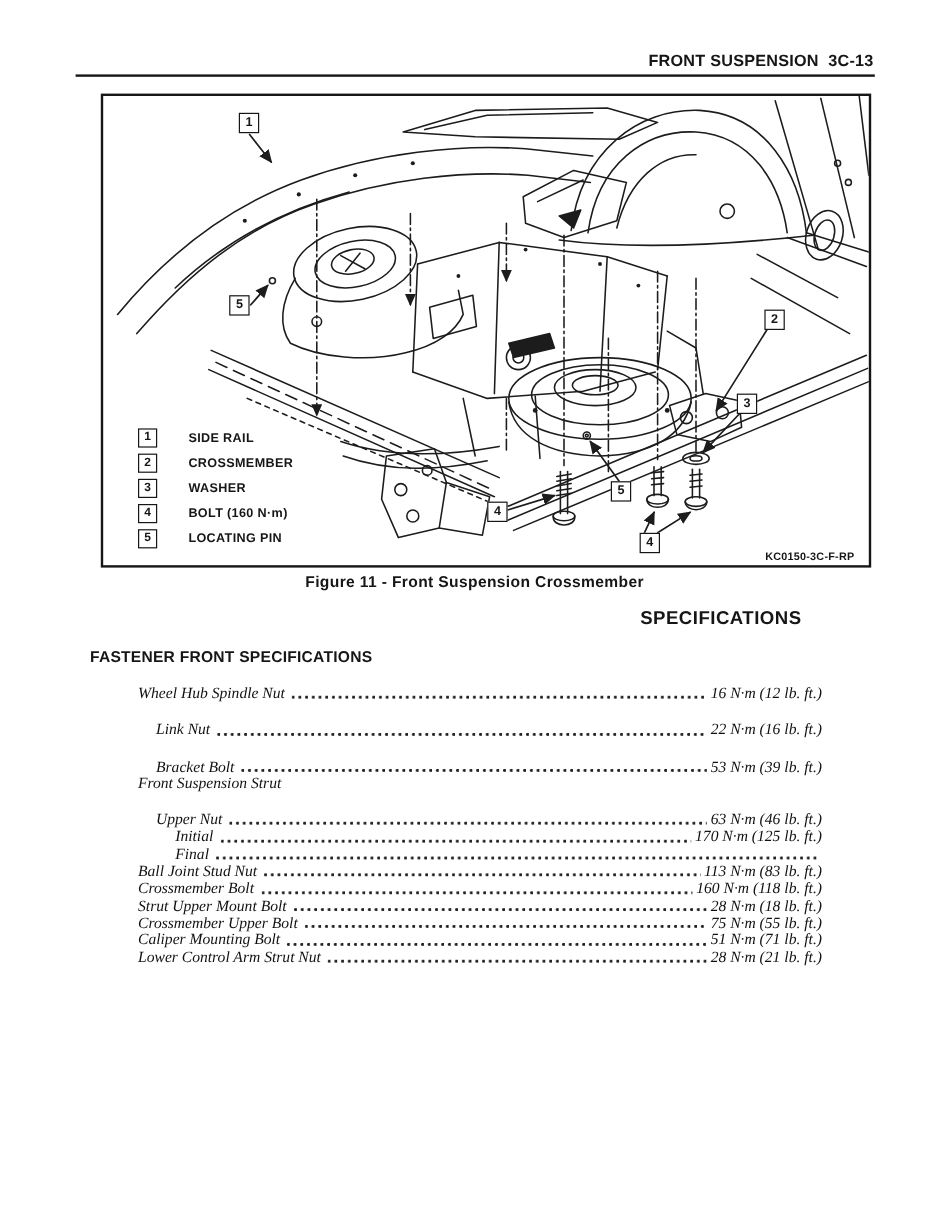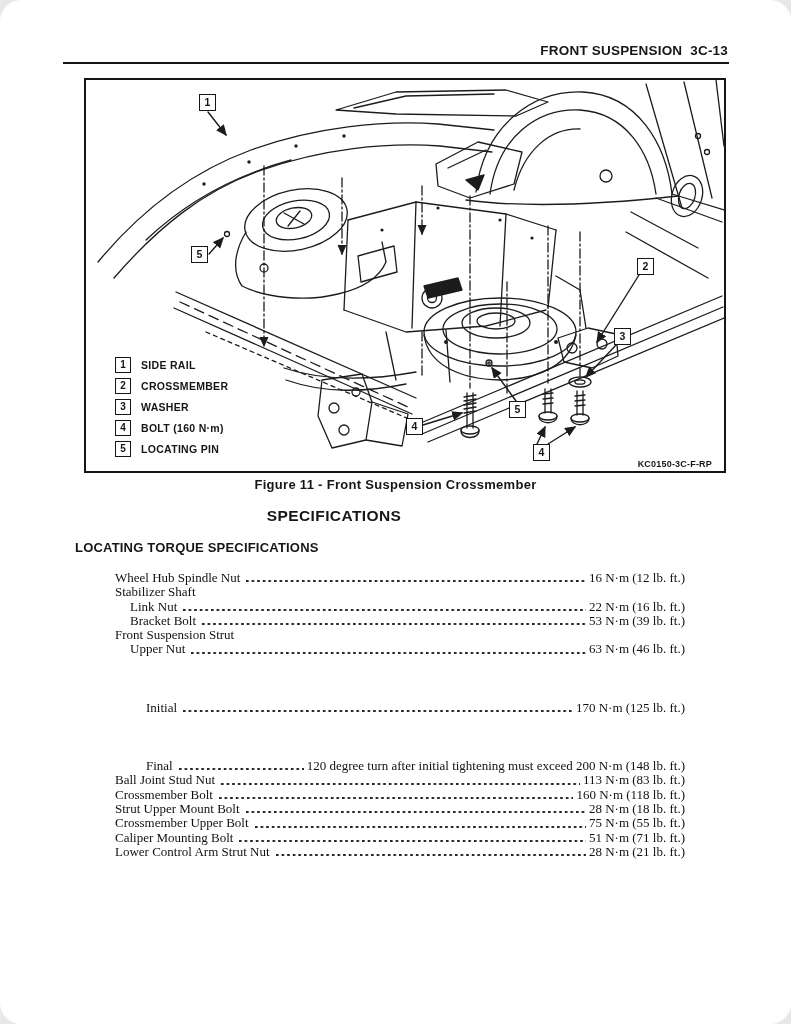--- a/index.html
+++ b/index.html
@@ -1,19 +1,19 @@
 <!DOCTYPE html>
 <html><head>
 <meta charset="utf-8">
 <style>
   html,body { margin:0; padding:0; background:#e8e8e8; }
   .page {
     position:relative; width:791px; height:1024px; margin:0 auto;
     background:#ffffff; overflow:hidden;
-    font-family:"Liberation Sans", sans-serif; color:#161616;border-radius:21px;
+    font-family:"Liberation Sans", sans-serif; color:#161616;
   }
   
   .hdr-title {
     position:absolute; top:43px; right:63px;
     font-size:13.5px; font-weight:bold; letter-spacing:.2px; white-space:pre;
   }
   .hdr-rule {
     position:absolute; top:62px; left:63px; right:62px; height:2px; background:#161616;
   }
   
@@ -28,47 +28,47 @@
     font-size:10.5px; font-weight:bold; line-height:14px; text-align:center;
   }
   .legend { position:absolute; left:29px; top:277px; }
   .legend-row { display:flex; align-items:center; margin-bottom:5px; height:16px; }
   .legend-key {
     width:16px; height:16px; box-sizing:border-box; flex:0 0 16px;
     border:1.5px solid #161616; background:#fff;
     font-size:10px; font-weight:bold; line-height:13px; text-align:center;
   }
   .legend-label {
-    margin-left:10px; font-size:10.5px; font-weight:bold; letter-spacing:.3px; white-space:nowrap;
+    margin-left:26px; font-size:10.5px; font-weight:bold; letter-spacing:.3px; white-space:nowrap;
   }
   .figure-code {
     position:absolute; right:12px; bottom:2px;
     font-size:9px; font-weight:bold; letter-spacing:.2px;
   }
   .figure-caption {
     position:absolute; top:477px; left:0; width:791px; text-align:center;
     font-size:13px; font-weight:bold; letter-spacing:.3px;
   }
   
   .specs-title {
-    position:absolute; top:507px; left:0; width:668px; text-align:center;
+    position:absolute; top:507px; left:0; width:668px; text-align:right;
     font-size:15.5px; font-weight:bold; letter-spacing:.4px;
   }
   .fastener-title {
     position:absolute; top:540px; left:75px;
     font-size:13px; font-weight:bold; letter-spacing:.2px;
   }
   
   .spec-list {
     position:absolute; top:571px; left:115px; width:570px;
     font-family:"Liberation Serif", serif; font-size:13px; color:#111;
   }
-  .spec-row { display:flex; align-items:flex-start; line-height:14.3px; }
-  .spec-row.indent-2 { padding-left:15px; }
-  .spec-row.indent-3 { padding-left:31px;margin-top:44px; }
+  .spec-row { display:flex; align-items:flex-start; line-height:14.3px;font-style:italic; }
+  .spec-row.indent-2 { padding-left:15px;margin-top:16px; }
+  .spec-row.indent-3 { padding-left:31px; }
   .spec-row.gap-before { margin-top:7px; }
   .spec-label { white-space:nowrap; }
   .spec-leader {
     flex:1 1 auto; min-width:10px; align-self:flex-end;
     height:4px; margin:0 3px 2px 6px;
     background-image:radial-gradient(circle at 1.3px 2px, #222 1.05px, transparent 1.45px);
     background-size:5.6px 4px; background-repeat:repeat-x;
   }
   .spec-value { white-space:nowrap; }
 </style>
@@ -274,34 +274,29 @@
   </div>
 </div>
 
     <div class="figure-code">KC0150-3C-F-RP</div>
   </div>
 
   <div class="figure-caption">Figure 11 - Front Suspension Crossmember</div>
 
   <div class="specs-title">SPECIFICATIONS</div>
 
-  <div class="fastener-title">LOCATING TORQUE SPECIFICATIONS</div>
+  <div class="fastener-title">FASTENER FRONT SPECIFICATIONS</div>
 
   <div class="spec-list">
   <div class="spec-row indent-1">
     <span class="spec-label">Wheel Hub Spindle Nut</span>
     <span class="spec-leader"></span>
     <span class="spec-value">16 N·m (12 lb. ft.)</span>
   </div>
 
-  <div class="spec-row indent-1">
-    <span class="spec-label">Stabilizer Shaft</span>
-
-    <span class="spec-value"></span>
-  </div>
 
   <div class="spec-row indent-2">
     <span class="spec-label">Link Nut</span>
     <span class="spec-leader"></span>
     <span class="spec-value">22 N·m (16 lb. ft.)</span>
   </div>
 
   <div class="spec-row indent-2">
     <span class="spec-label">Bracket Bolt</span>
     <span class="spec-leader"></span>
@@ -323,21 +318,20 @@
 
   <div class="spec-row indent-3">
     <span class="spec-label">Initial</span>
     <span class="spec-leader"></span>
     <span class="spec-value">170 N·m (125 lb. ft.)</span>
   </div>
 
   <div class="spec-row indent-3">
     <span class="spec-label">Final</span>
     <span class="spec-leader"></span>
-    <span class="spec-value">120 degree turn after initial tightening must exceed 200 N·m (148 lb. ft.)</span>
   </div>
 
 
   <div class="spec-row indent-1">
     <span class="spec-label">Ball Joint Stud Nut</span>
     <span class="spec-leader"></span>
     <span class="spec-value">113 N·m (83 lb. ft.)</span>
   </div>
 
   <div class="spec-row indent-1">

